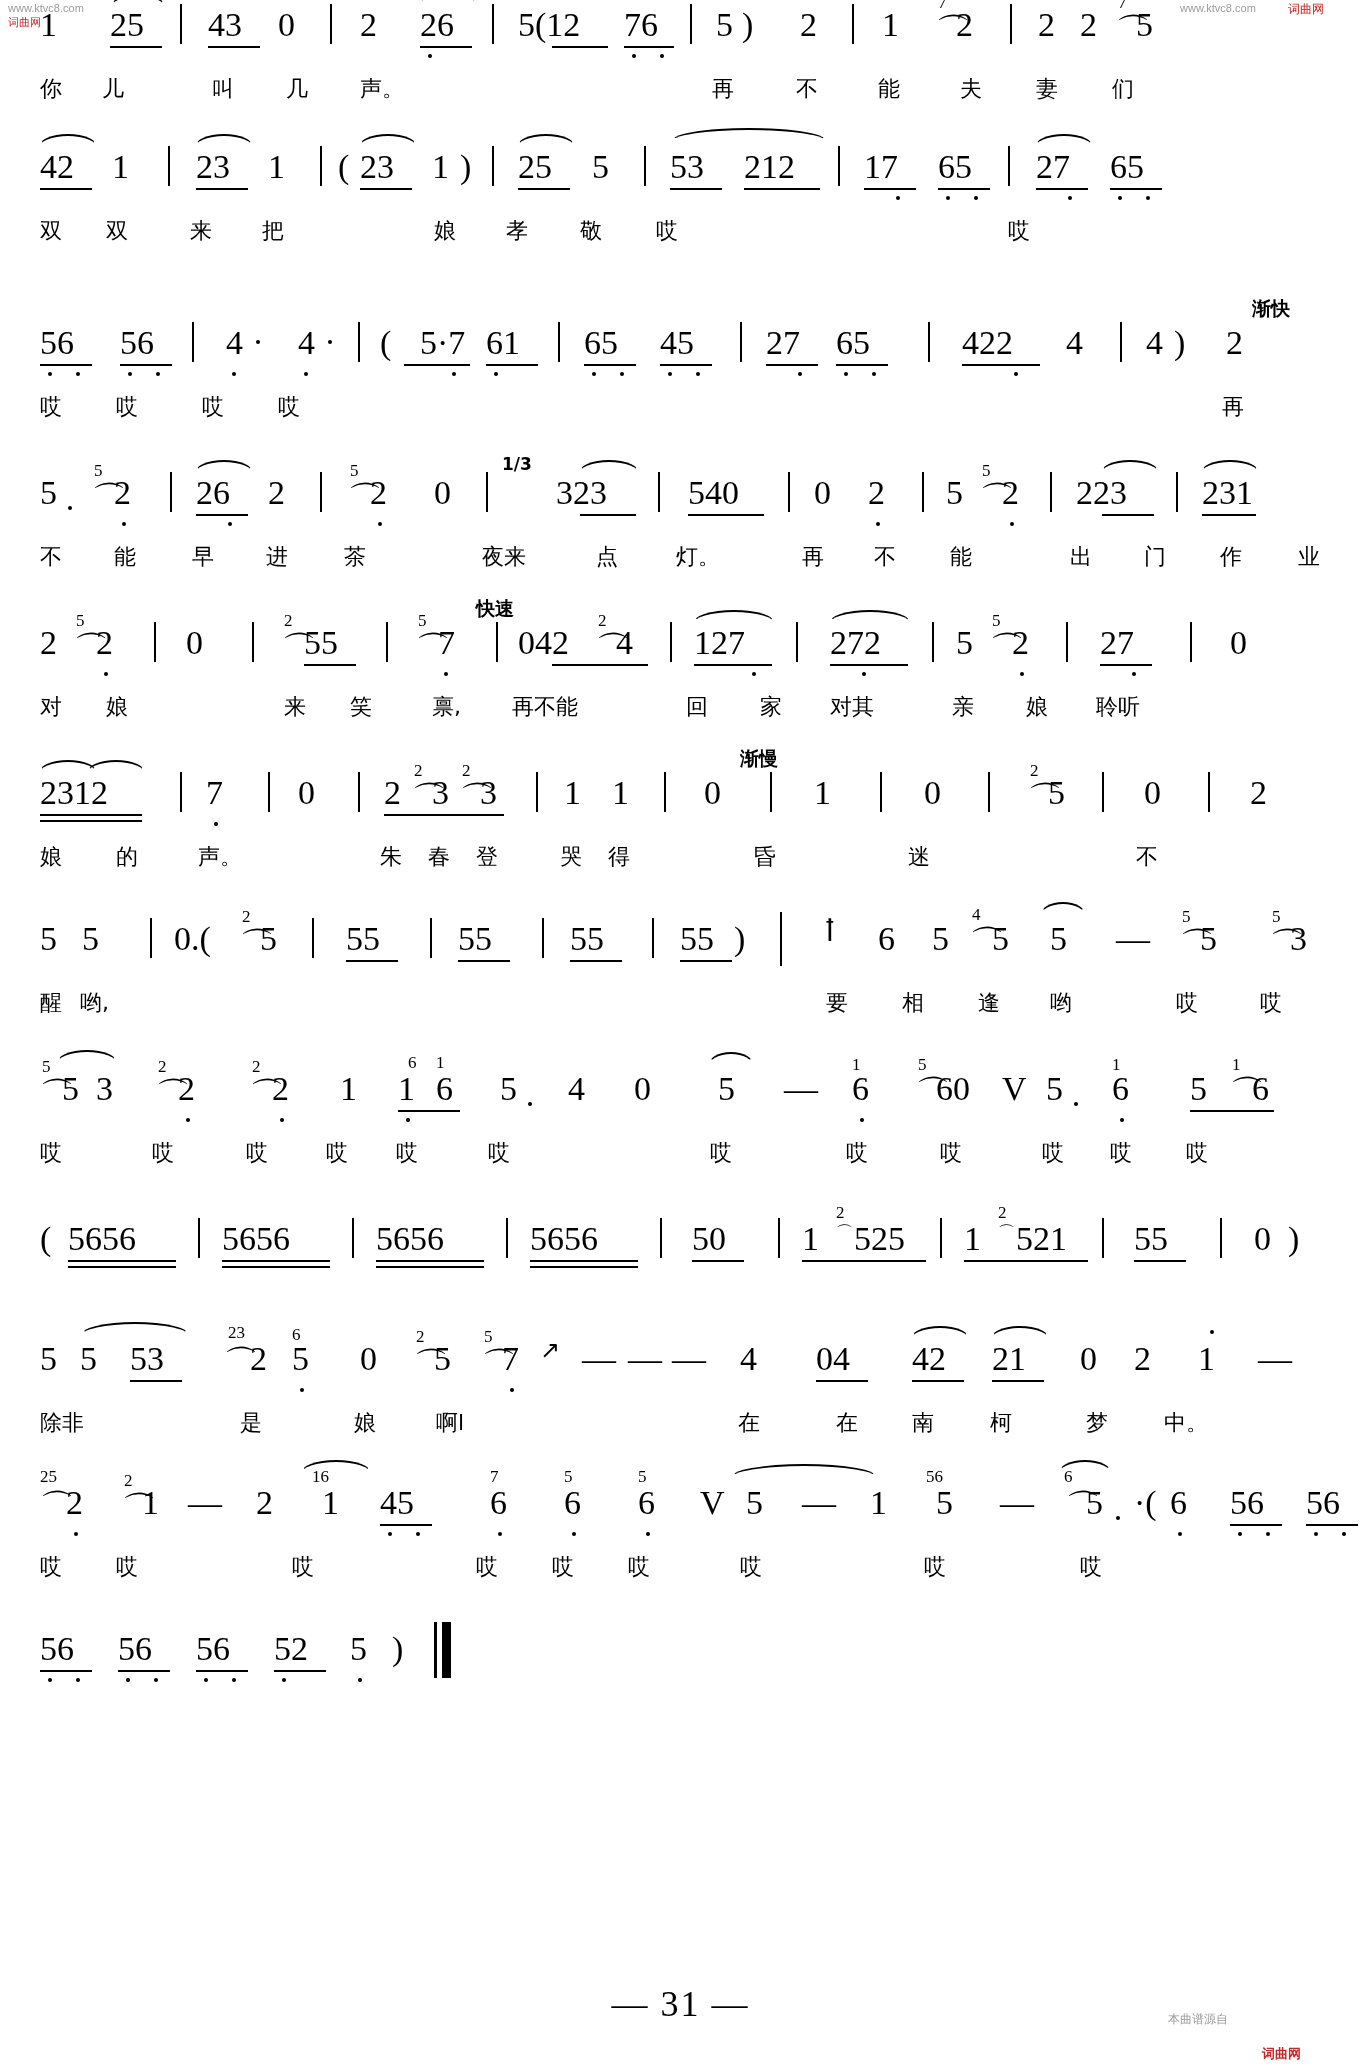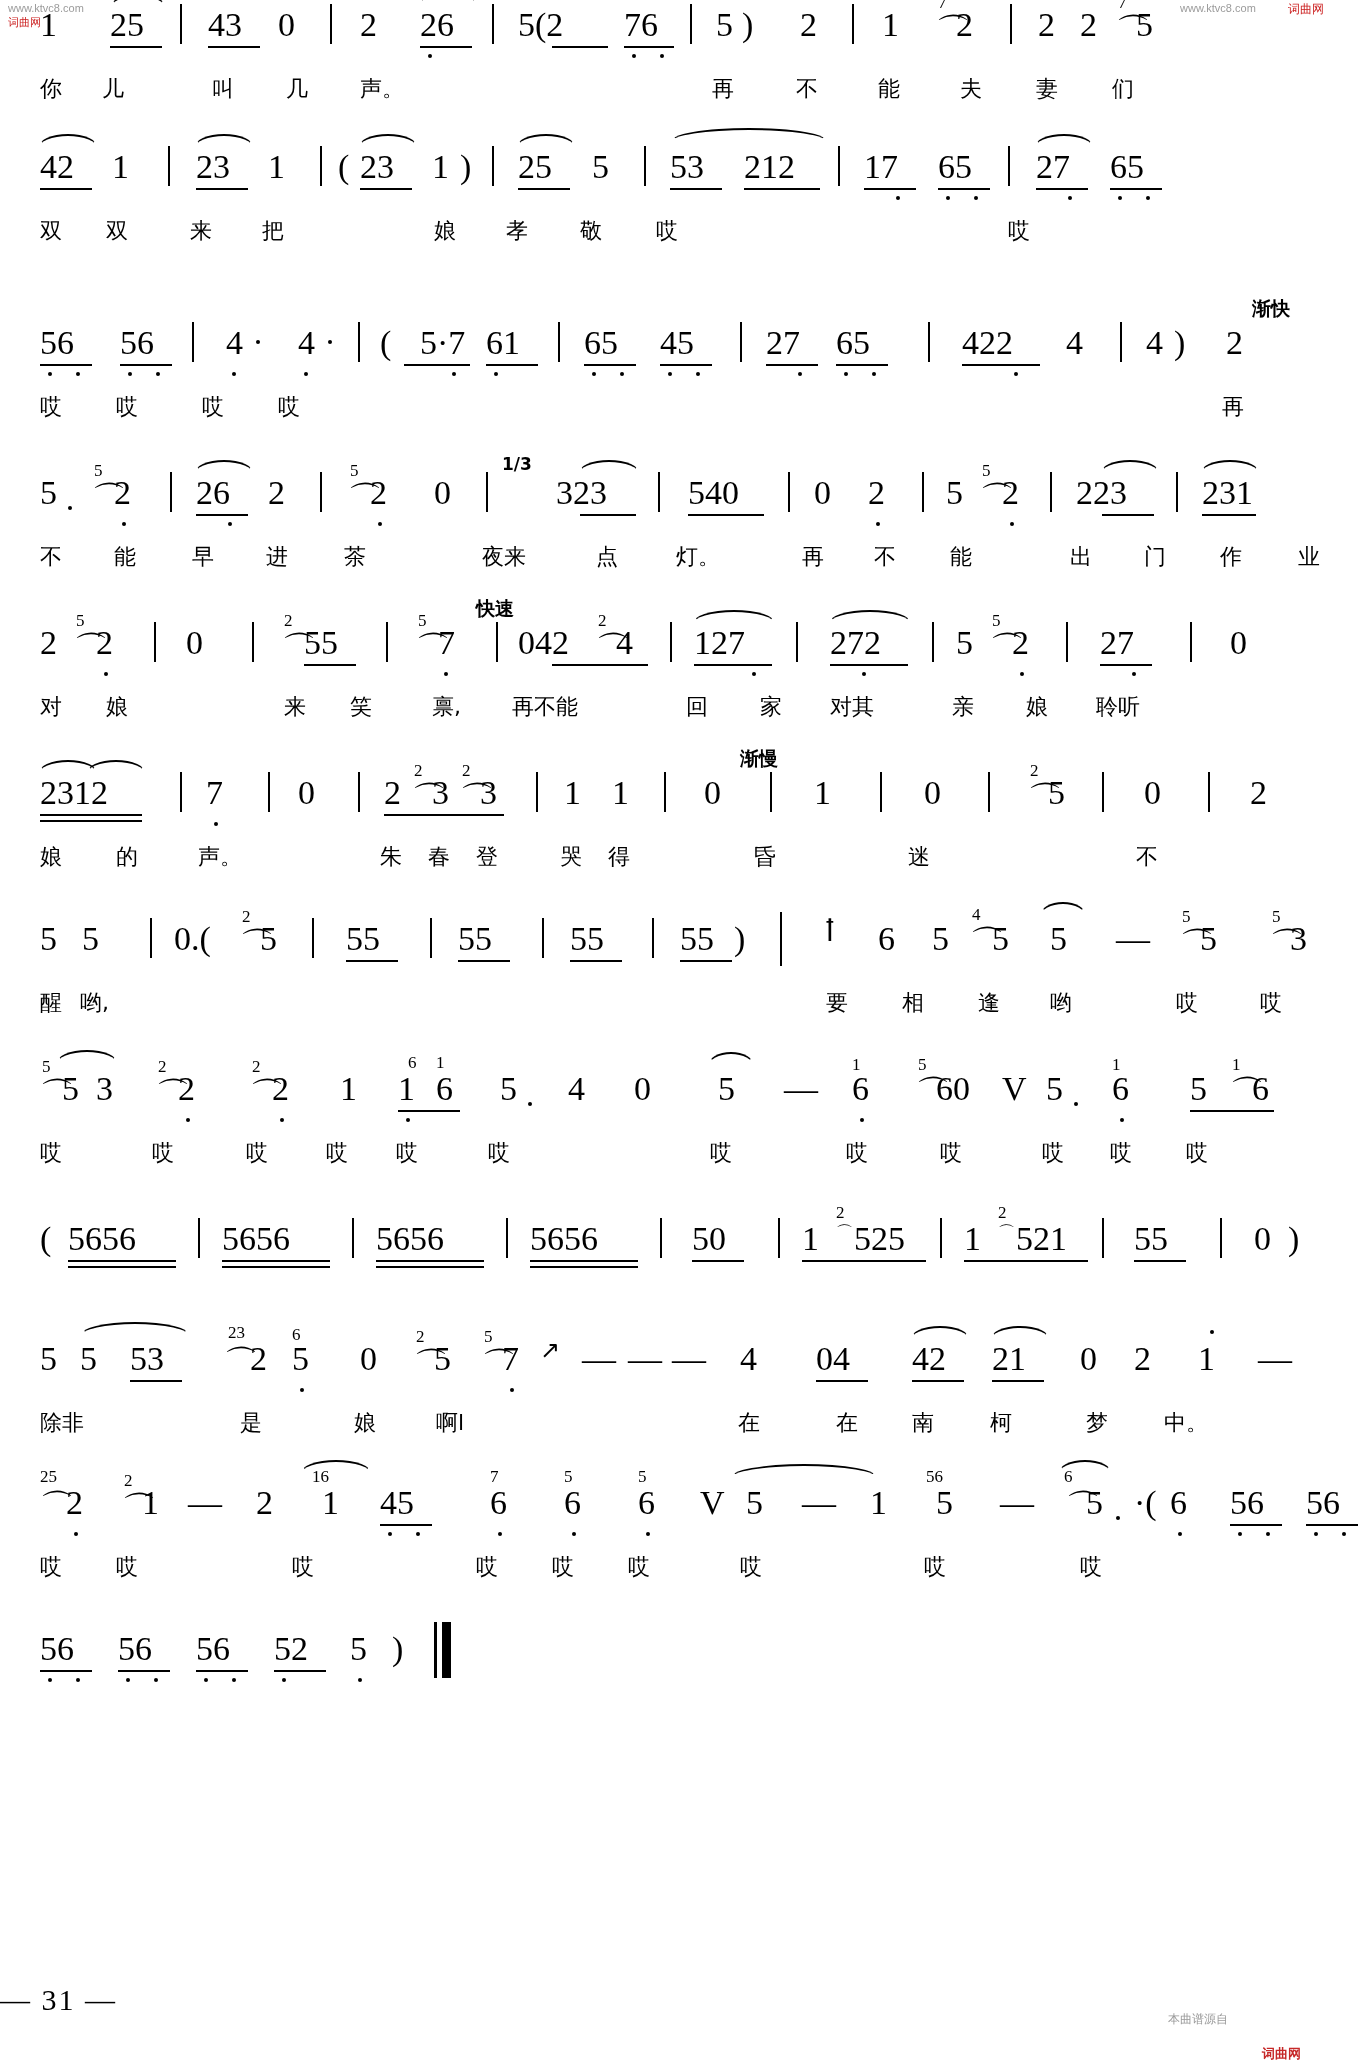--- a/index.html
+++ b/index.html
@@ -114,23 +114,23 @@
   .dot {
     position: absolute;
     width: 4px; height: 4px;
     background: #000;
     border-radius: 50%;
   }
   .page-num {
     position: absolute;
     left: 0; right: 0;
     top: 1983px;
-    text-align: left;
+    text-align: center;
     font-family: "Liberation Serif", serif;
-    font-size: 30px;
+    font-size: 36px;
     letter-spacing: 2px;
   }
   .tiny { font-size: 17px; }
 </style>
 </head>
 <body>
 
 <div class="page">
 
   <div class="wm wm-tl">
@@ -161,21 +161,21 @@
         <span class="uline" style="left:168px; top:38px; width:52px;"></span>
       <span class="slur" style="left:152px; top:-18px; width:90px;"></span>
       <span class="g" style="left:238px; top:0;">0</span>
       <span class="bar" style="left:290px; top:-4px;"></span>
       <span class="g" style="left:320px; top:0;">2</span>
       <span class="g" style="left:380px; top:0;">26</span>
         <span class="uline" style="left:380px; top:38px; width:52px;"></span>
       <span class="slur" style="left:378px; top:-16px; width:58px;"></span>
       <span class="dot" style="left:388px; top:46px;"></span>
       <span class="bar" style="left:452px; top:-4px;"></span>
-      <span class="g" style="left:478px; top:0;">5(2</span>
+      <span class="g" style="left:478px; top:0;">5(12</span>
         <span class="uline" style="left:512px; top:38px; width:56px;"></span>
       <span class="g" style="left:584px; top:0;">76</span>
         <span class="uline" style="left:584px; top:38px; width:50px;"></span>
       <span class="dot" style="left:592px; top:46px;"></span>
         <span class="dot" style="left:620px; top:46px;"></span>
       <span class="bar" style="left:650px; top:-4px;"></span>
       <span class="g" style="left:676px; top:0;">5</span>
         <span class="g" style="left:702px; top:0;">)</span>
       <span class="g" style="left:760px; top:0;">2</span>
       <span class="bar" style="left:812px; top:-4px;"></span>

